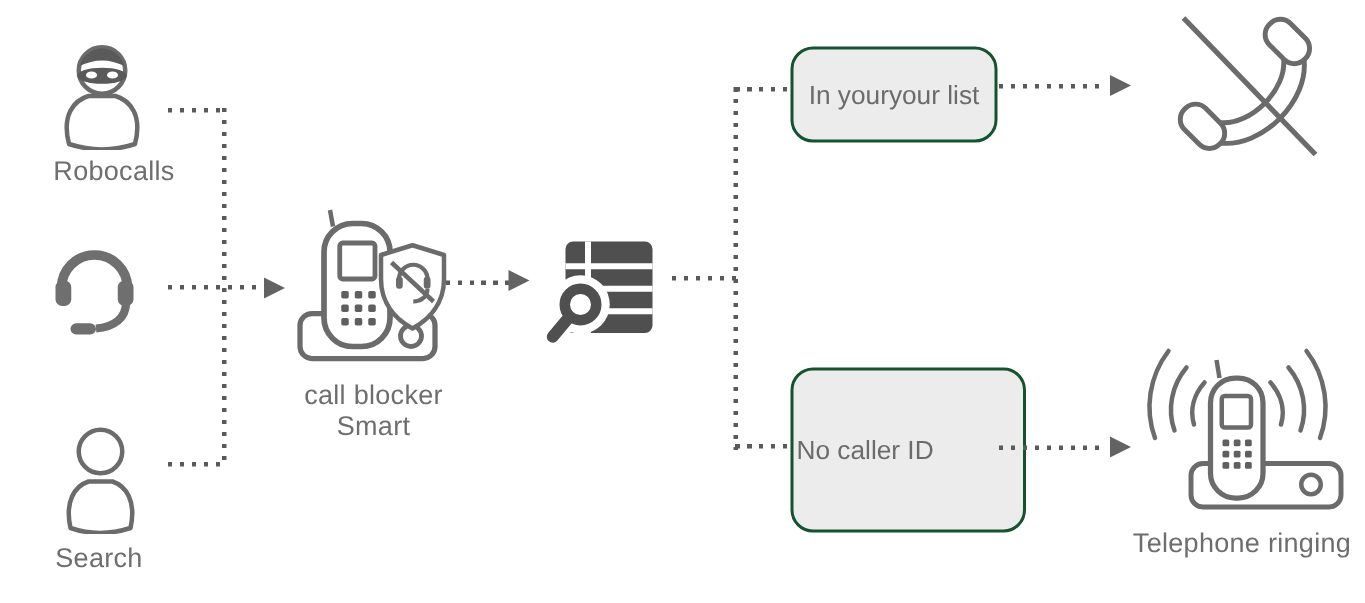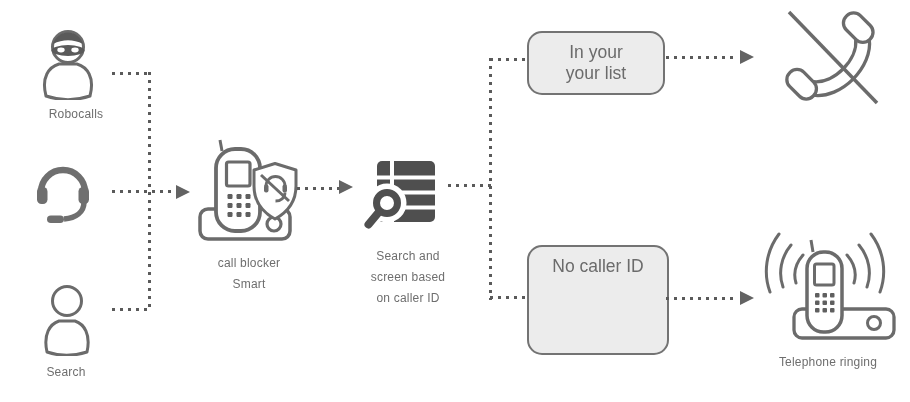--- a/index.html
+++ b/index.html
@@ -2,39 +2,39 @@
 <html><head>
 <meta charset="utf-8">
 <style>
   html,body{margin:0;padding:0;background:#fff;}
   #canvas{
     position:relative;width:910px;height:402px;background:#ffffff;overflow:hidden;
     font-family:"Liberation Sans","DejaVu Sans",sans-serif;
   }
   .lbl{
     position:absolute;text-align:center;color:#6e6e6e;
-    font-size:12px;line-height:21px;letter-spacing:.2px;
+    font-size:18px;line-height:21px;letter-spacing:.2px;
   }
   .dot-h{
     position:absolute;height:3px;
     background-image:repeating-linear-gradient(to right,#5a5a5a 0,#5a5a5a 3px,transparent 3px,transparent 8px);
   }
   .dot-v{
     position:absolute;width:3px;
     background-image:repeating-linear-gradient(to bottom,#5a5a5a 0,#5a5a5a 3px,transparent 3px,transparent 8px);
   }
   .arr{
     position:absolute;width:0;height:0;
     border-top:7px solid transparent;border-bottom:7px solid transparent;
     border-left:14px solid #636363;
   }
   .dbox{
-    position:absolute;background:#ececec;border:2px solid #737373;border-radius:15px;
+    position:absolute;background:#ececec;border:2px solid #14532d;border-radius:15px;
     color:#6b6b6b;font-size:17.5px;line-height:21px;text-align:center;
-    display:flex;flex-direction:column;align-items:center;justify-content:center;
+    display:flex;align-items:center;justify-content:center;
     box-sizing:border-box;
   }
   .dbox.split{justify-content:space-between;padding:9px 2px;}
   .icon{position:absolute;}
 </style>
 </head>
 <body>
 
 <div id="canvas">
 
@@ -105,37 +105,32 @@
     <rect x="15" y="3" width="58" height="61" rx="5" fill="#4f4f4f"></rect>
     <rect x="28" y="3" width="4" height="61" fill="#fff"></rect>
     <rect x="15" y="17.5" width="58" height="4" fill="#fff"></rect>
     <rect x="15" y="32.5" width="58" height="4" fill="#fff"></rect>
     <rect x="15" y="47.5" width="58" height="4" fill="#fff"></rect>
     <circle cx="25" cy="45" r="19.5" fill="#fff"></circle>
     <line x1="17" y1="55" x2="7" y2="67" stroke="#fff" stroke-width="13" stroke-linecap="round"></line>
     <circle cx="25" cy="45" r="10.5" fill="#fff" stroke="#4f4f4f" stroke-width="7"></circle>
     <line x1="16.5" y1="54.5" x2="6.5" y2="66.5" stroke="#4f4f4f" stroke-width="8" stroke-linecap="round"></line>
   </svg>
-  <div class="lbl" style="left:344px;top:246px;width:128px">
-    <div>Search and</div>
-    <div>screen based</div>
-    <div>on caller ID</div>
-  </div>
 
   <div class="dot-h" style="left:448px;top:184px;width:44px"></div>
   <div class="dot-v" style="left:489px;top:58px;height:242px"></div>
   <div class="dot-h" style="left:490px;top:58px;width:37px"></div>
   <div class="dot-h" style="left:490px;top:296px;width:37px"></div>
 
   <div class="dbox" style="left:527px;top:31px;width:138px;height:64px">
     <div>In your</div>
     <div>your list</div>
   </div>
 
-  <div class="dbox split" style="left:527px;top:245px;width:142px;height:110px">
+  <div class="dbox split" style="left:527px;top:245px;width:157px;height:110px">
     <div>No caller ID</div>
     <div>
     </div>
   </div>
 
   <div class="dot-h" style="left:666px;top:56px;width:72px"></div>
   <div class="arr" style="left:740px;top:50px"></div>
   <div class="dot-h" style="left:666px;top:297px;width:72px"></div>
   <div class="arr" style="left:740px;top:291px"></div>
 

